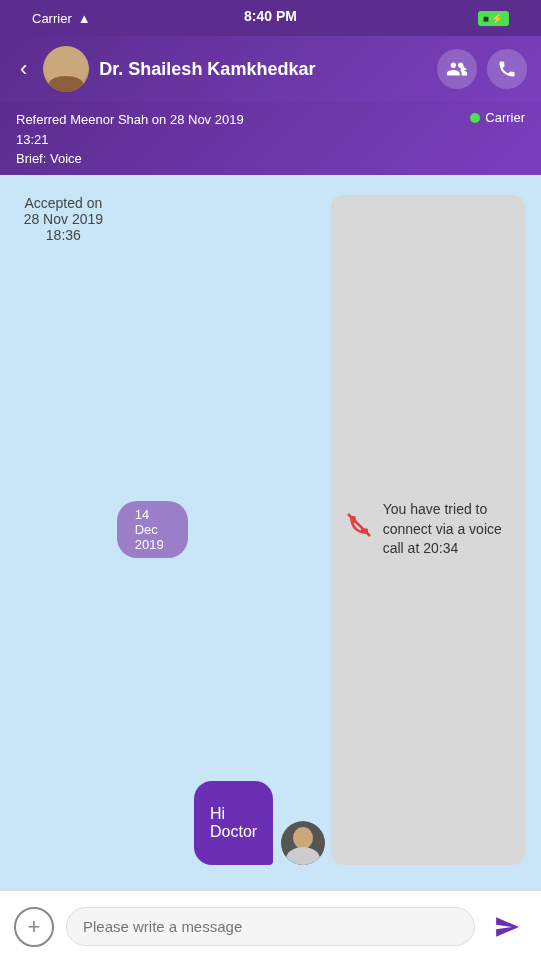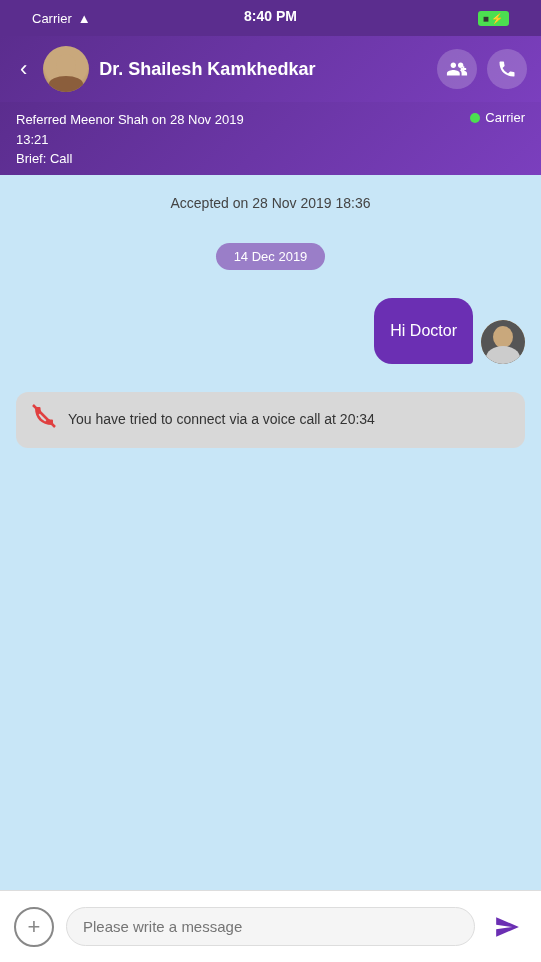--- a/index.html
+++ b/index.html
@@ -157,22 +157,22 @@
       flex-shrink: 0;
     }
 
     
     .chat-area {
       background: #c8e6f7;
       flex: 1;
       padding: 20px 16px;
       overflow-y: auto;
       display: flex;
-      flex-direction: column;
-      gap: 28px;
+      flex-direction: row;
+      gap: 6px;
       height: calc(962px - 36px - 68px - 68px - 80px);
     }
 
     .date-chip {
       background: #9a7ec8;
       color: white;
       border-radius: 20px;
       padding: 6px 18px;
       font-size: 13px;
       align-self: center;
@@ -329,21 +329,21 @@
     </div>
   </div>
 </div>
 
 <div class="referral-info">
   <div>
     <div class="referral-text">
       <span style="white-space: pre-line;">Referred Meenor Shah on 28 Nov 2019
 13:21</span>
       <br>
-      <span>Brief:  Call</span>
+      <span>Brief:  Voice</span>
     </div>
   </div>
   <div class="accepted-badge">
     <div class="green-dot"></div>
     <span>Carrier</span>
   </div>
 </div>
 
 <div class="chat-area">
   <div class="accepted-notice">Accepted on 28 Nov 2019 18:36</div>

